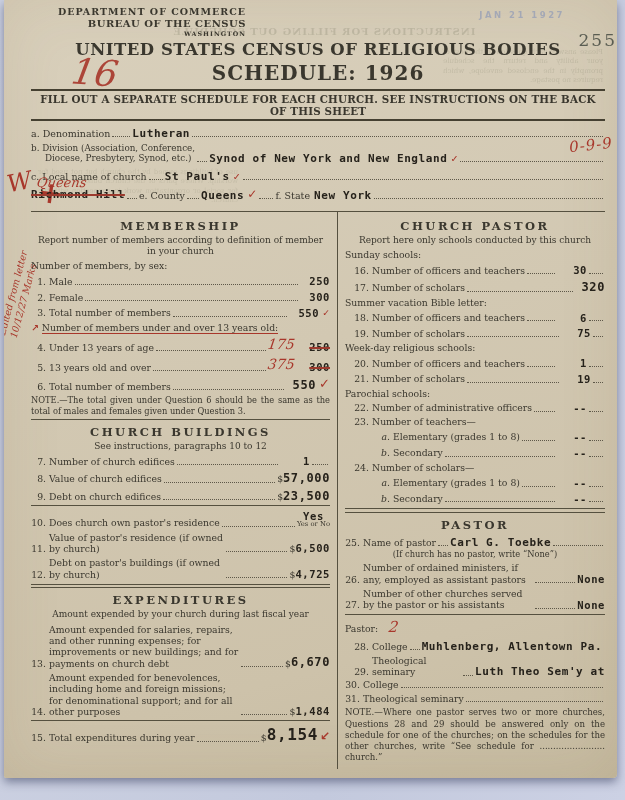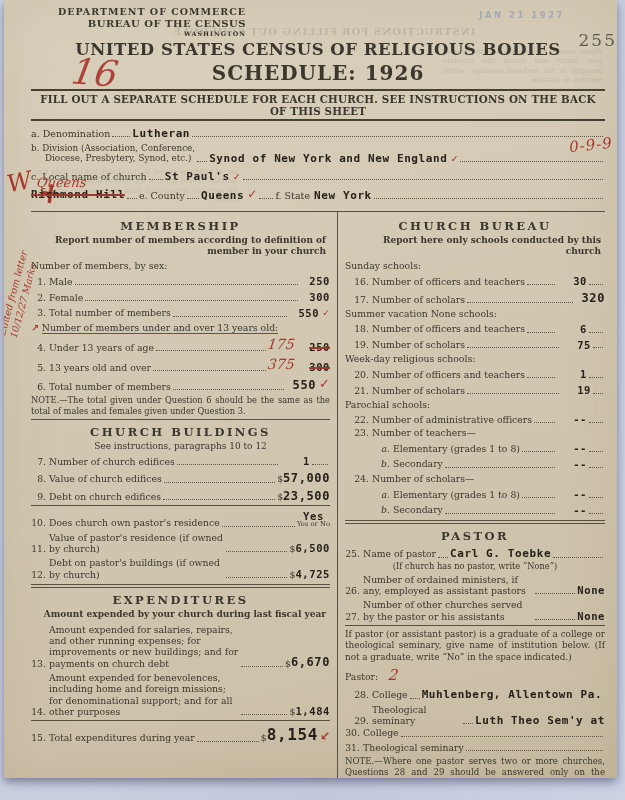--- a/index.html
+++ b/index.html
@@ -11,21 +11,21 @@
   .paper{
     position:absolute;left:4px;top:0;width:613px;height:778px;
     background:linear-gradient(165deg,#d9d0bc 0%,#d2c8b2 45%,#cdc2aa 80%,#c6bba1 100%);
     box-shadow:0 4px 10px rgba(40,45,80,.5), inset 0 0 60px rgba(120,100,60,.12);
     border-radius:0 0 4px 2px;overflow:hidden;
   }
   .inner{position:relative;padding:6px 12px 4px 27px;}
 
   
   .sec{font-weight:bold;text-align:center;letter-spacing:2.5px;font-size:11.5px;margin:5px 0 2px;}
-  .subbold{font-weight:bold;text-align:right;font-size:9px;line-height:1.25;margin:0 4px 3px;}
+  .subbold{font-weight:normal;text-align:center;font-size:9px;line-height:1.25;margin:0 4px 3px;}
   .subplain{text-align:center;font-size:9px;margin:0 0 3px;}
   .grp{font-size:9.3px;margin:3px 0 1px;}
   .q{display:flex;align-items:flex-end;margin:3px 0;font-size:9.3px;line-height:1.22;}
   .qn{min-width:15px;text-align:right;margin-right:3px;flex:0 0 auto;}
   .lbl{flex:0 1 auto;}
   .dots{flex:1 1 12px;min-width:10px;border-bottom:1.4px dotted #5e5849;margin:0 2px;transform:translateY(-2px);}
   .typed{font-family:"DejaVu Sans Mono",monospace;font-weight:bold;color:#26221b;font-size:10.5px;letter-spacing:.6px;white-space:nowrap;transform:translateY(1px);}
   .typed.big{font-size:11px;}
   .num{min-width:30px;text-align:right;}
   .struck{text-decoration:line-through;text-decoration-color:#9c3a2e;text-decoration-thickness:1.5px;}
@@ -277,39 +277,39 @@
           <span class="qn">15.</span>
           <span class="lbl">Total expenditures during year</span>
           <span class="dots"></span>
           <span>$</span>
           <span class="typed num" style="font-size:16px">8,154</span>
           <span class="q15arrow">↙</span>
         </div>
       </div>
 
       <div class="col-r">
-        <div class="sec">CHURCH BUREAU</div>
+        <div class="sec">CHURCH PASTOR</div>
         <div class="subbold">Report here only schools conducted by this church</div>
 
         <div class="grp">Sunday schools:</div>
         <div class="q ind">
           <span class="qn">16.</span>
           <span class="lbl">Number of officers and teachers</span>
           <span class="dots"></span>
           <span class="typed num">30</span>
           <span class="dots" style="flex:0 0 14px"></span>
         </div>
         <div class="q ind">
           <span class="qn">17.</span>
           <span class="lbl">Number of scholars</span>
           <span class="dots"></span>
           <span class="typed num" style="font-size:12px">320</span>
         </div>
 
-        <div class="grp">Summer vacation None schools:</div>
+        <div class="grp">Summer vacation Bible letter:</div>
         <div class="q ind">
           <span class="qn">18.</span>
           <span class="lbl">Number of officers and teachers</span>
           <span class="dots"></span>
           <span class="typed num">6</span>
           <span class="dots" style="flex:0 0 14px"></span>
         </div>
         <div class="q ind">
           <span class="qn">19.</span>
           <span class="lbl">Number of scholars</span>
@@ -395,21 +395,20 @@
           <span class="dots"></span>
           <span class="typed">None</span>
         </div>
         <div class="q">
           <span class="qn">27.</span>
           <span class="lbl" style="max-width:170px">Number of other churches served by the pastor or his assistants</span>
           <span class="dots"></span>
           <span class="typed">None</span>
         </div>
         <div class="hrline"></div>
-        <div class="note" style="font-size:8.8px">If pastor (or assistant pastor) is a graduate of a college or theological seminary, give name of institution below. (If not a graduate, write “No” in the space indicated.)</div>
         <div class="grp">
           <span>Pastor:</span>
           <span class="redhand" style="font-size:15px;margin-left:8px">2</span>
         </div>
         <div class="q ind">
           <span class="qn">28.</span>
           <span class="lbl">College</span>
           <span class="dots" style="flex:0 0 8px"></span>
           <span class="typed big">Muhlenberg, Allentown Pa.</span>
         </div>

